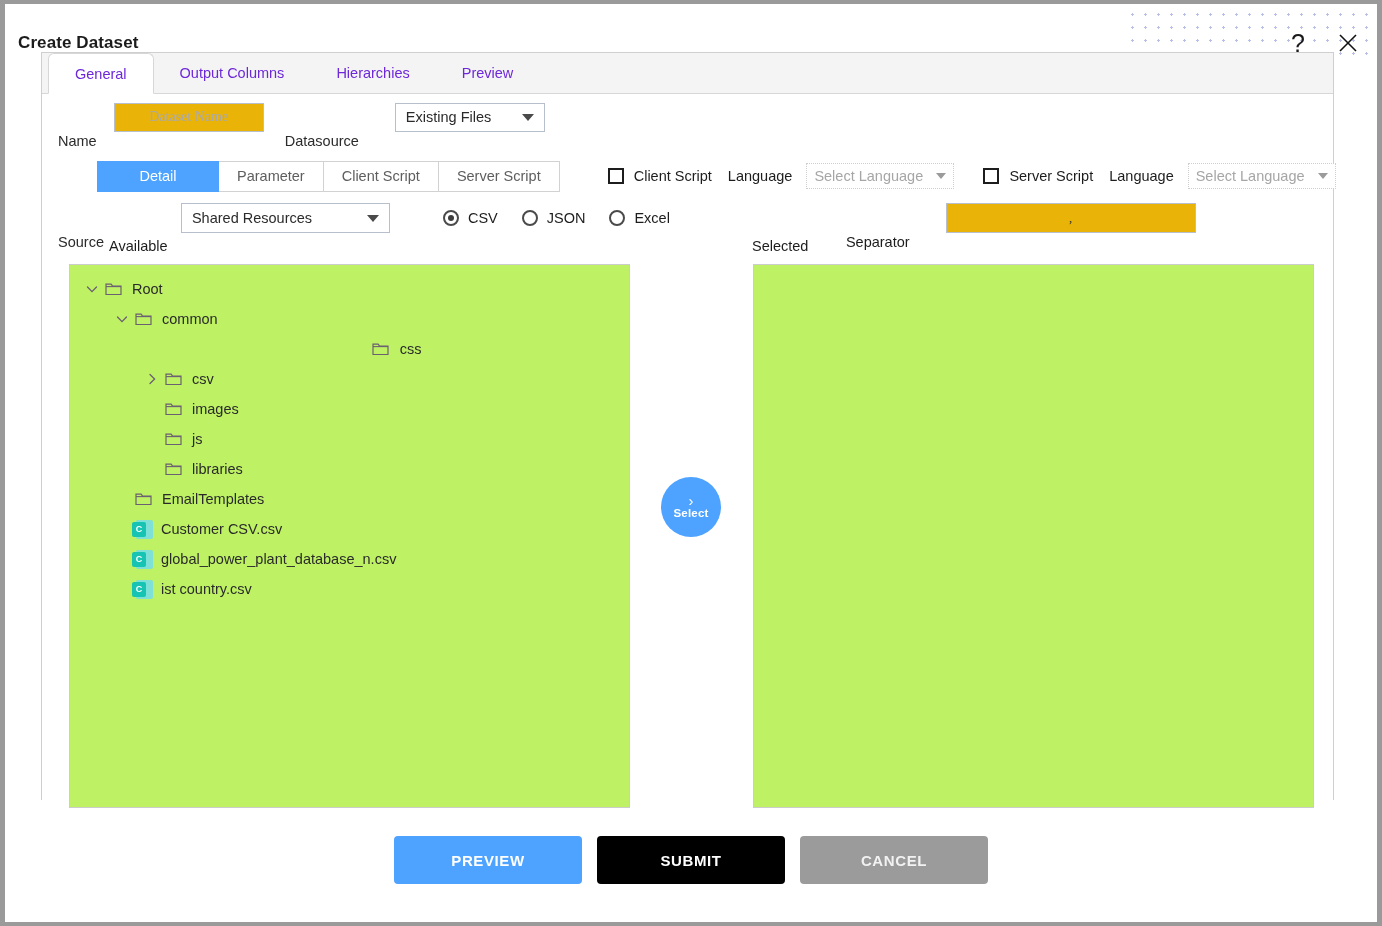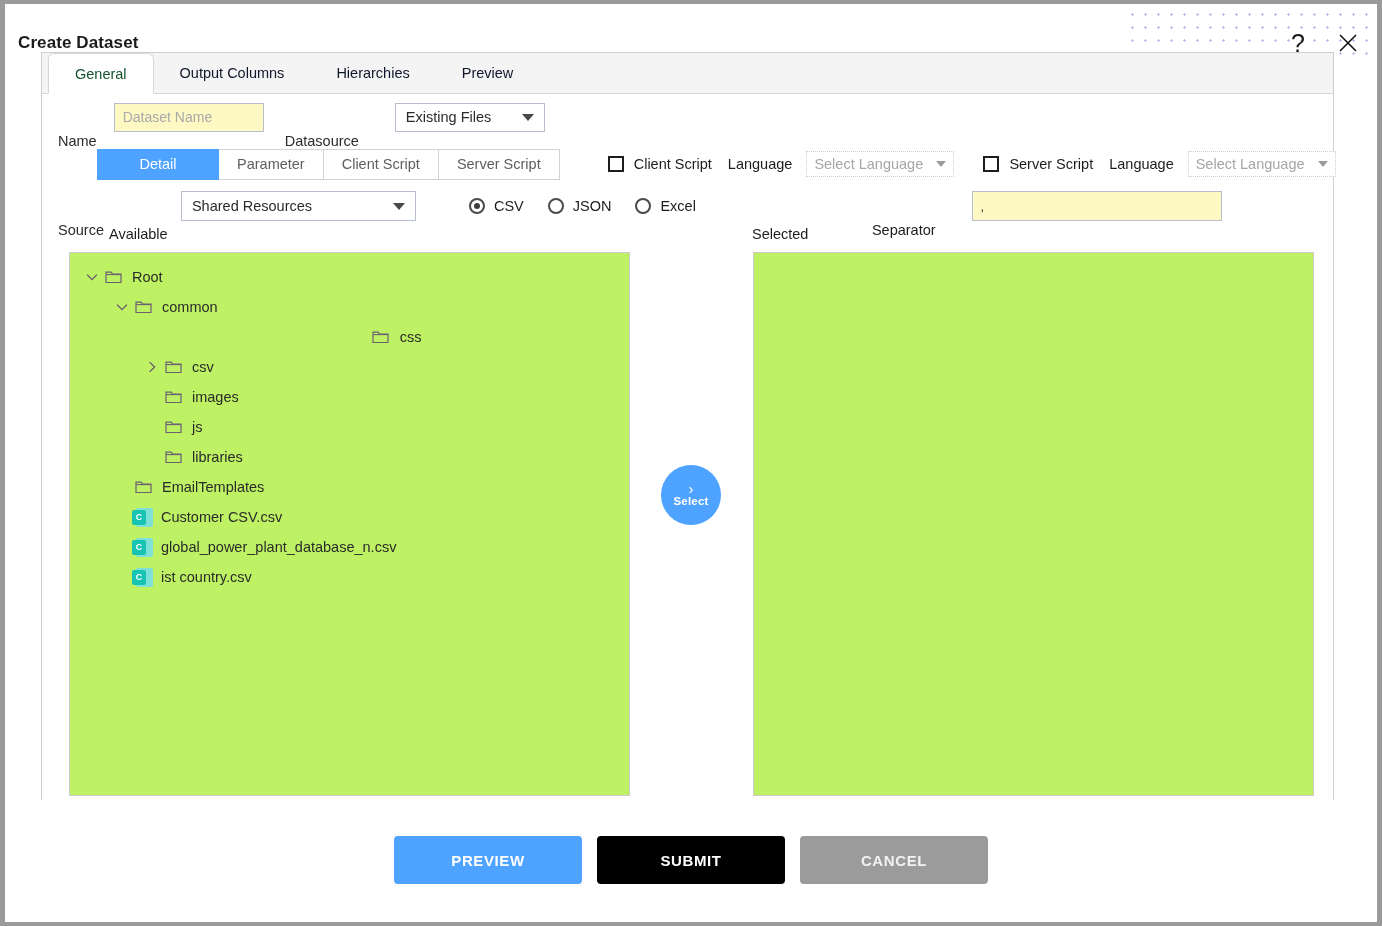--- a/index.html
+++ b/index.html
@@ -81,30 +81,30 @@
     background: #f4f4f4;
     border-bottom: 1px solid #d7d7d7;
     display: flex; align-items: stretch;
     padding-left: 6px;
   }
   .tab {
     position: relative;
     display: flex; align-items: center; justify-content: center;
     padding: 0 26px;
     font-size: 14.5px;
-    color: #0f172a;
+    color: #6d28d9;
     cursor: pointer;
     background: transparent;
     border: 0;
     font-family: "Liberation Sans", sans-serif;
     white-space: nowrap;
   }
   .tab.active {
     background: #ffffff;
-    color: #14532d;
+    color: #6d28d9;
     border: 1px solid #d7d7d7;
     border-bottom: 1px solid #ffffff;
     border-radius: 6px 6px 0 0;
     margin-bottom: -1px;
     z-index: 2;
   }
 
   
   .card-body {
     position: relative;
@@ -117,26 +117,27 @@
   .name-row {
     display: flex; align-items: center;
     height: 46px;
     padding-left: 16px;
     gap: 0;
   }
   .fld-label { font-size: 14.5px; color: #2b2b2b; white-space: nowrap; margin-top: 48px; }
   .text-input {
     height: 29px;
     border: 1px solid #b7bfcc;
-    background: #fef9c3;
+    background: #eab308;
     font-size: 14px;
-    font-family: Liberation Sans, sans-serif;
+    font-family: Liberation Serif, serif;
     color: #333;
     padding: 0 8px;
     outline: none;
+    text-align: center;
   }
   .text-input::placeholder { color: #a9a9a9; }
   #name-input { width: 150px; margin-left: 17px; }
   .ds-label { margin-left: 21px; }
   .select-box {
     position: relative;
     height: 29px;
     border: 1px solid #b7bfcc;
     background: #fff;
     display: flex; align-items: center;
@@ -152,21 +153,21 @@
     width: 0; height: 0;
     border-left: 6px solid transparent;
     border-right: 6px solid transparent;
     border-top: 7px solid #4a4a4a;
   }
 
   
   .subrow {
     display: flex; align-items: center;
     height: 32px;
-    margin-top: 8px;
+    margin-top: 20px;
     padding-left: 55px;
   }
   .segbtns { display: flex; height: 31px; }
   .segbtn {
     display: flex; align-items: center; justify-content: center;
     padding: 0 18px;
     font-size: 14.5px;
     color: #5e5e5e;
     background: #ffffff;
     border: 1px solid #d2d2d2;
@@ -212,21 +213,21 @@
     border-top: 6px solid #9b9b9b;
   }
 
   
   .source-row {
     display: flex; align-items: center;
     height: 40px;
     margin-top: 6px;
     padding-left: 16px;
   }
-  #source-select { width: 235px; margin-left: 77px; height: 30px; }
+  #source-select { width: 209px; margin-left: 77px; height: 30px; }
   .radios { display: flex; align-items: center; gap: 24px; margin-left: 53px; }
   .radio-item { display: flex; align-items: center; gap: 9px; cursor: pointer; }
   .radio {
     width: 16px; height: 16px; border-radius: 50%;
     border: 2px solid #4a4a4a;
     background: #fff;
     position: relative;
     flex: 0 0 auto;
   }
   .radio.on::after {

